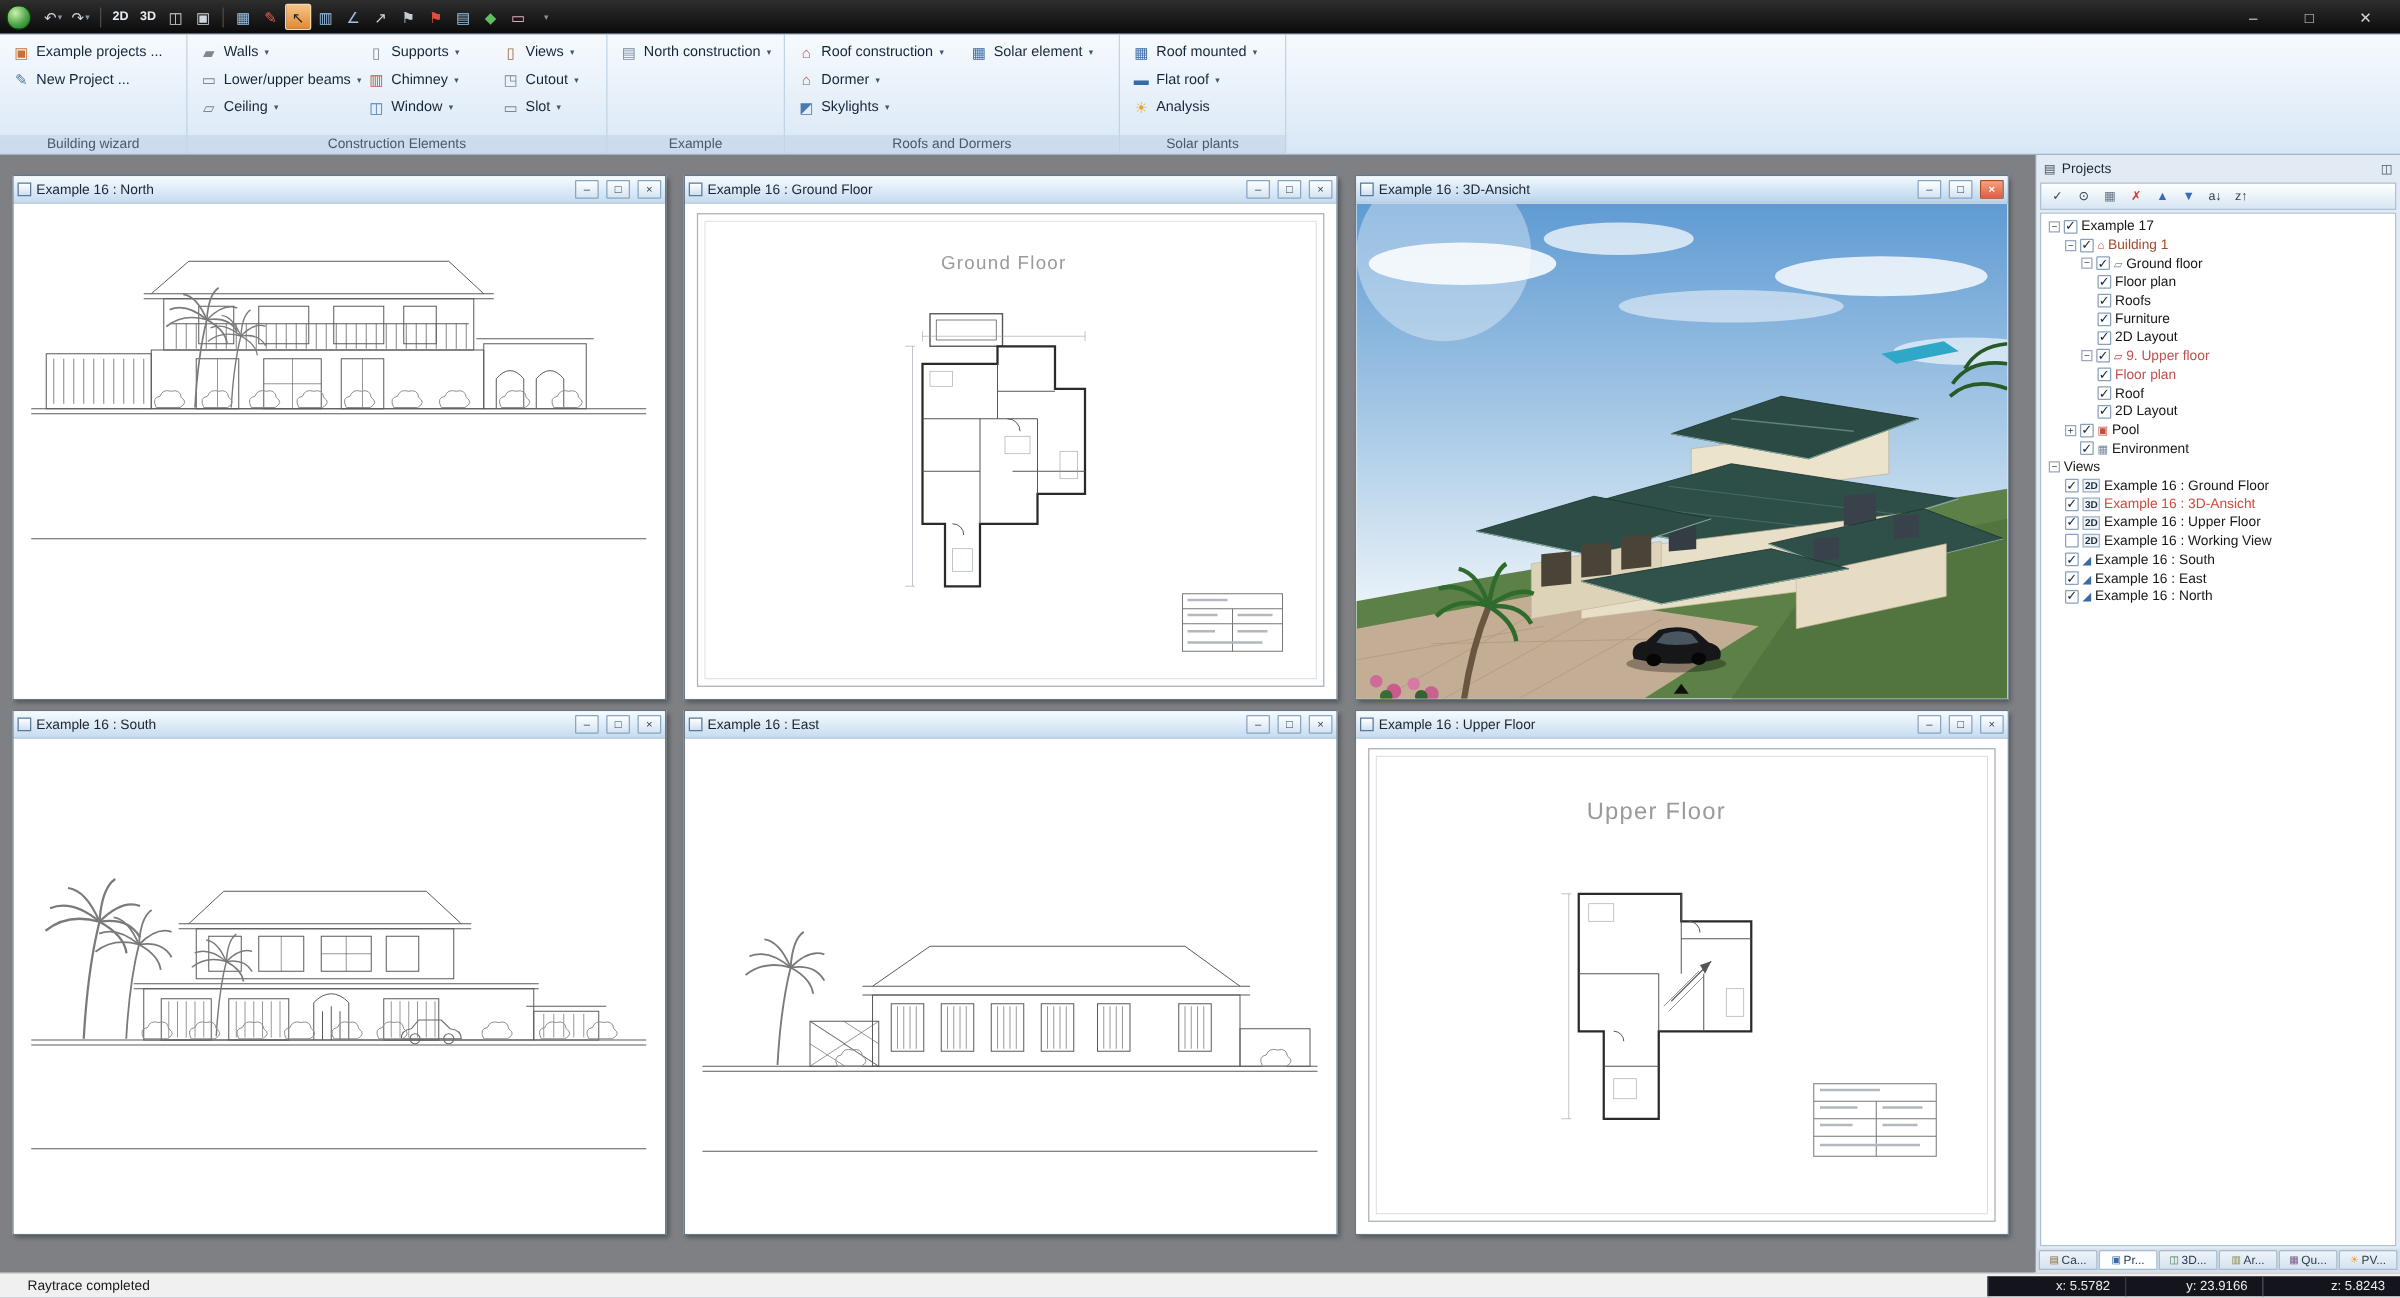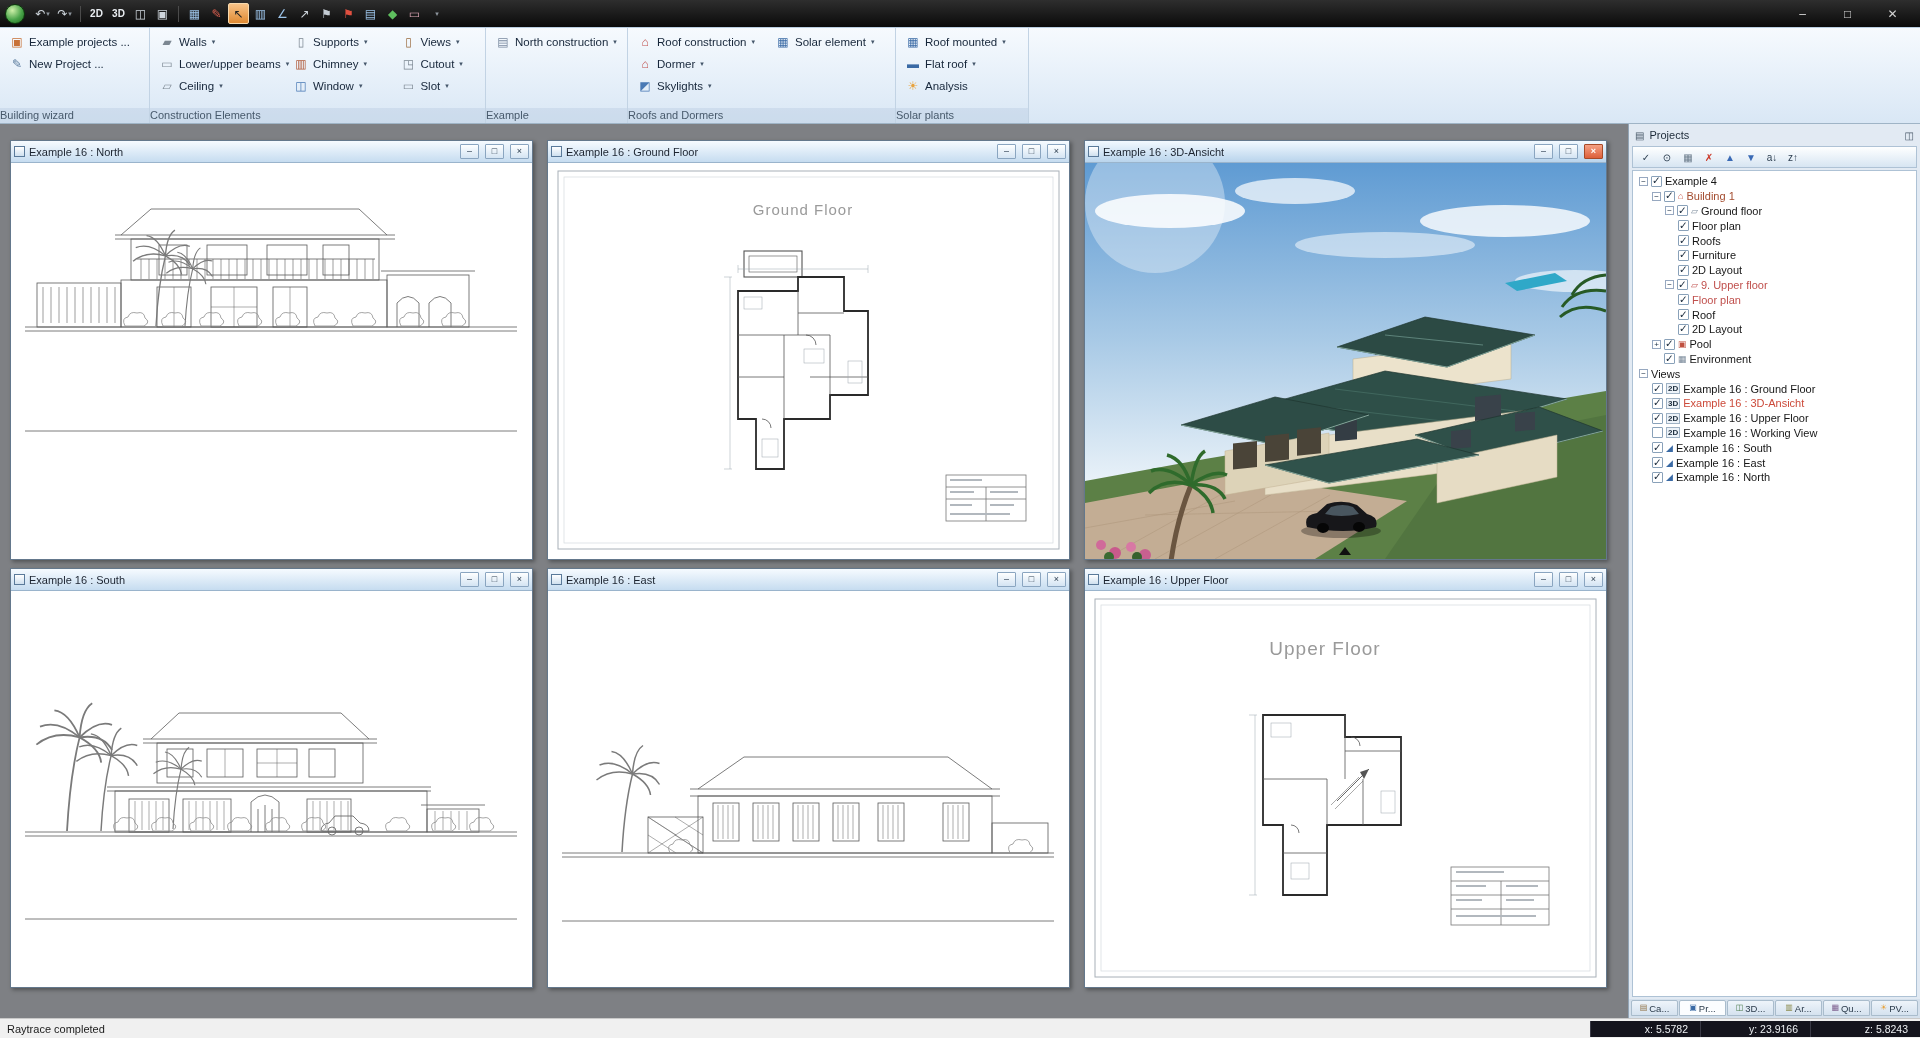--- a/index.html
+++ b/index.html
@@ -19,21 +19,21 @@
 
 
 .menubar{height:26px;background:#edf3fa;display:flex;align-items:flex-end;padding:0 10px 0 42px;flex:none}
 .mtab{padding:5px 15px 4px;font-size:12px;color:#1c2a38;border:1px solid transparent;border-bottom:none;border-radius:2px 2px 0 0}
 .mtab.active{background:linear-gradient(#fdfeff,#eef5fb);border-color:#98b1c8;margin-bottom:-1px;position:relative;z-index:3}
 .mhelp{margin-left:auto;width:16px;height:16px;border-radius:50%;background:#4d84c9;color:#fff;font-size:11px;font-weight:bold;display:flex;align-items:center;justify-content:center;margin-bottom:4px}
 
 
 .ribbon{height:97px;background:linear-gradient(#f6fafe,#d9e7f5);border-top:1px solid #b9cde0;border-bottom:1px solid #9fb4c6;display:flex;flex:none}
 .rgroup{position:relative;border-right:1px solid #c2d3e4;padding:4px 6px 17px 6px;display:flex;gap:10px}
-.rgl{position:absolute;left:0;right:0;bottom:0;height:15px;text-align:left;font-size:11px;color:#47596b;background:rgba(178,199,221,.35);line-height:15px;white-space:nowrap;overflow:hidden}
+.rgl{position:absolute;left:0;right:0;bottom:0;height:15px;text-align:center;font-size:11px;color:#47596b;background:rgba(178,199,221,.35);line-height:15px;white-space:nowrap;overflow:hidden}
 .rcol{display:flex;flex-direction:column;gap:2px}
 .ritem{display:flex;align-items:center;gap:4px;height:20px;padding:0 3px;border-radius:2px;font-size:11.5px;color:#16263a;white-space:nowrap}
 .ric{width:16px;text-align:center;font-size:12px;flex:none}
 .rdd{font-size:7px;color:#44566a;margin-left:1px}
 
 
 .workspace{flex:1;display:flex;min-height:0}
 .mdi{flex:1;position:relative;background:#7e8084;overflow:hidden}
 
 
@@ -62,21 +62,21 @@
 .cb{width:11px;height:11px;border:1px solid #89a1b9;background:#fff;position:relative;flex:none;border-radius:1px}
 .cb.on::after{content:"\2713";position:absolute;left:0;top:-2.5px;font-size:10.5px;color:#18283a}
 .badge{font-size:8px;font-weight:bold;color:#1c2c3c;border:1px solid #9fb2c4;background:#edf3f9;padding:0 1px;line-height:9px;flex:none}
 .ticon{font-size:9px;flex:none;line-height:10px}
 .panel-tabs{height:19px;display:flex;gap:1px;padding:1px 2px 2px;background:#d4e0ec;flex:none}
 .ptab{flex:1;display:flex;align-items:center;gap:2px;justify-content:center;font-size:9.5px;color:#2c3c4c;border:1px solid #a9bccc;background:linear-gradient(#eef4fa,#d5e2ef);border-radius:2px 2px 0 0;overflow:hidden;white-space:nowrap}
 .ptab.active{background:#fbfdff}
 .ptab .ticon{font-size:8px}
 
 
-.statusbar{height:20px;background:#f0f0f0;border-top:1px solid #c9c9c9;display:flex;align-items:center;font-size:11px;color:#1a1a1a;padding-left:7px;flex:none}
+.statusbar{height:20px;background:#f0f0f0;border-top:1px solid #c9c9c9;display:flex;align-items:center;font-size:11px;color:#1a1a1a;padding-left:22px;flex:none}
 .sb-coords{margin-left:auto;display:flex;height:16px}
 .sb-cell{background:#14141d;color:#eceff2;font-size:10.5px;display:flex;align-items:center;justify-content:flex-end;padding:0 12px;min-width:110px;border-left:1px solid #3a3a46}
 </style>
 </head>
 <body>
 
 <svg width="0" height="0" style="position:absolute" aria-hidden="true">
   <defs>
     <g id="palm" stroke="#7a7a7a" fill="none" stroke-width="1">
       <path d="M0,0 C1,-18 3,-36 7,-52"></path>
@@ -618,21 +618,21 @@
         <span class="pti" style="color:#cc3a2a">✗</span>
         <span class="pti" style="color:#3a6ab5">▲</span>
         <span class="pti" style="color:#3a6ab5">▼</span>
         <span class="pti">a↓</span>
         <span class="pti">z↑</span>
       </div>
       <div class="ptree">
         <div class="trow" style="--lvl:0">
             <span class="exp">−</span>
             <span class="cb on"></span>
-            <span>Example 4</span>
+            <span>Example 17</span>
           </div>
         <div class="trow" style="--lvl:1">
             <span class="exp">−</span>
             <span class="cb on"></span>
             <span class="ticon" style="color:#c0392b">⌂</span>
             <span style="color:#a34b2e">Building 1</span>
           </div>
         <div class="trow" style="--lvl:2">
             <span class="exp">−</span>
             <span class="cb on"></span>

